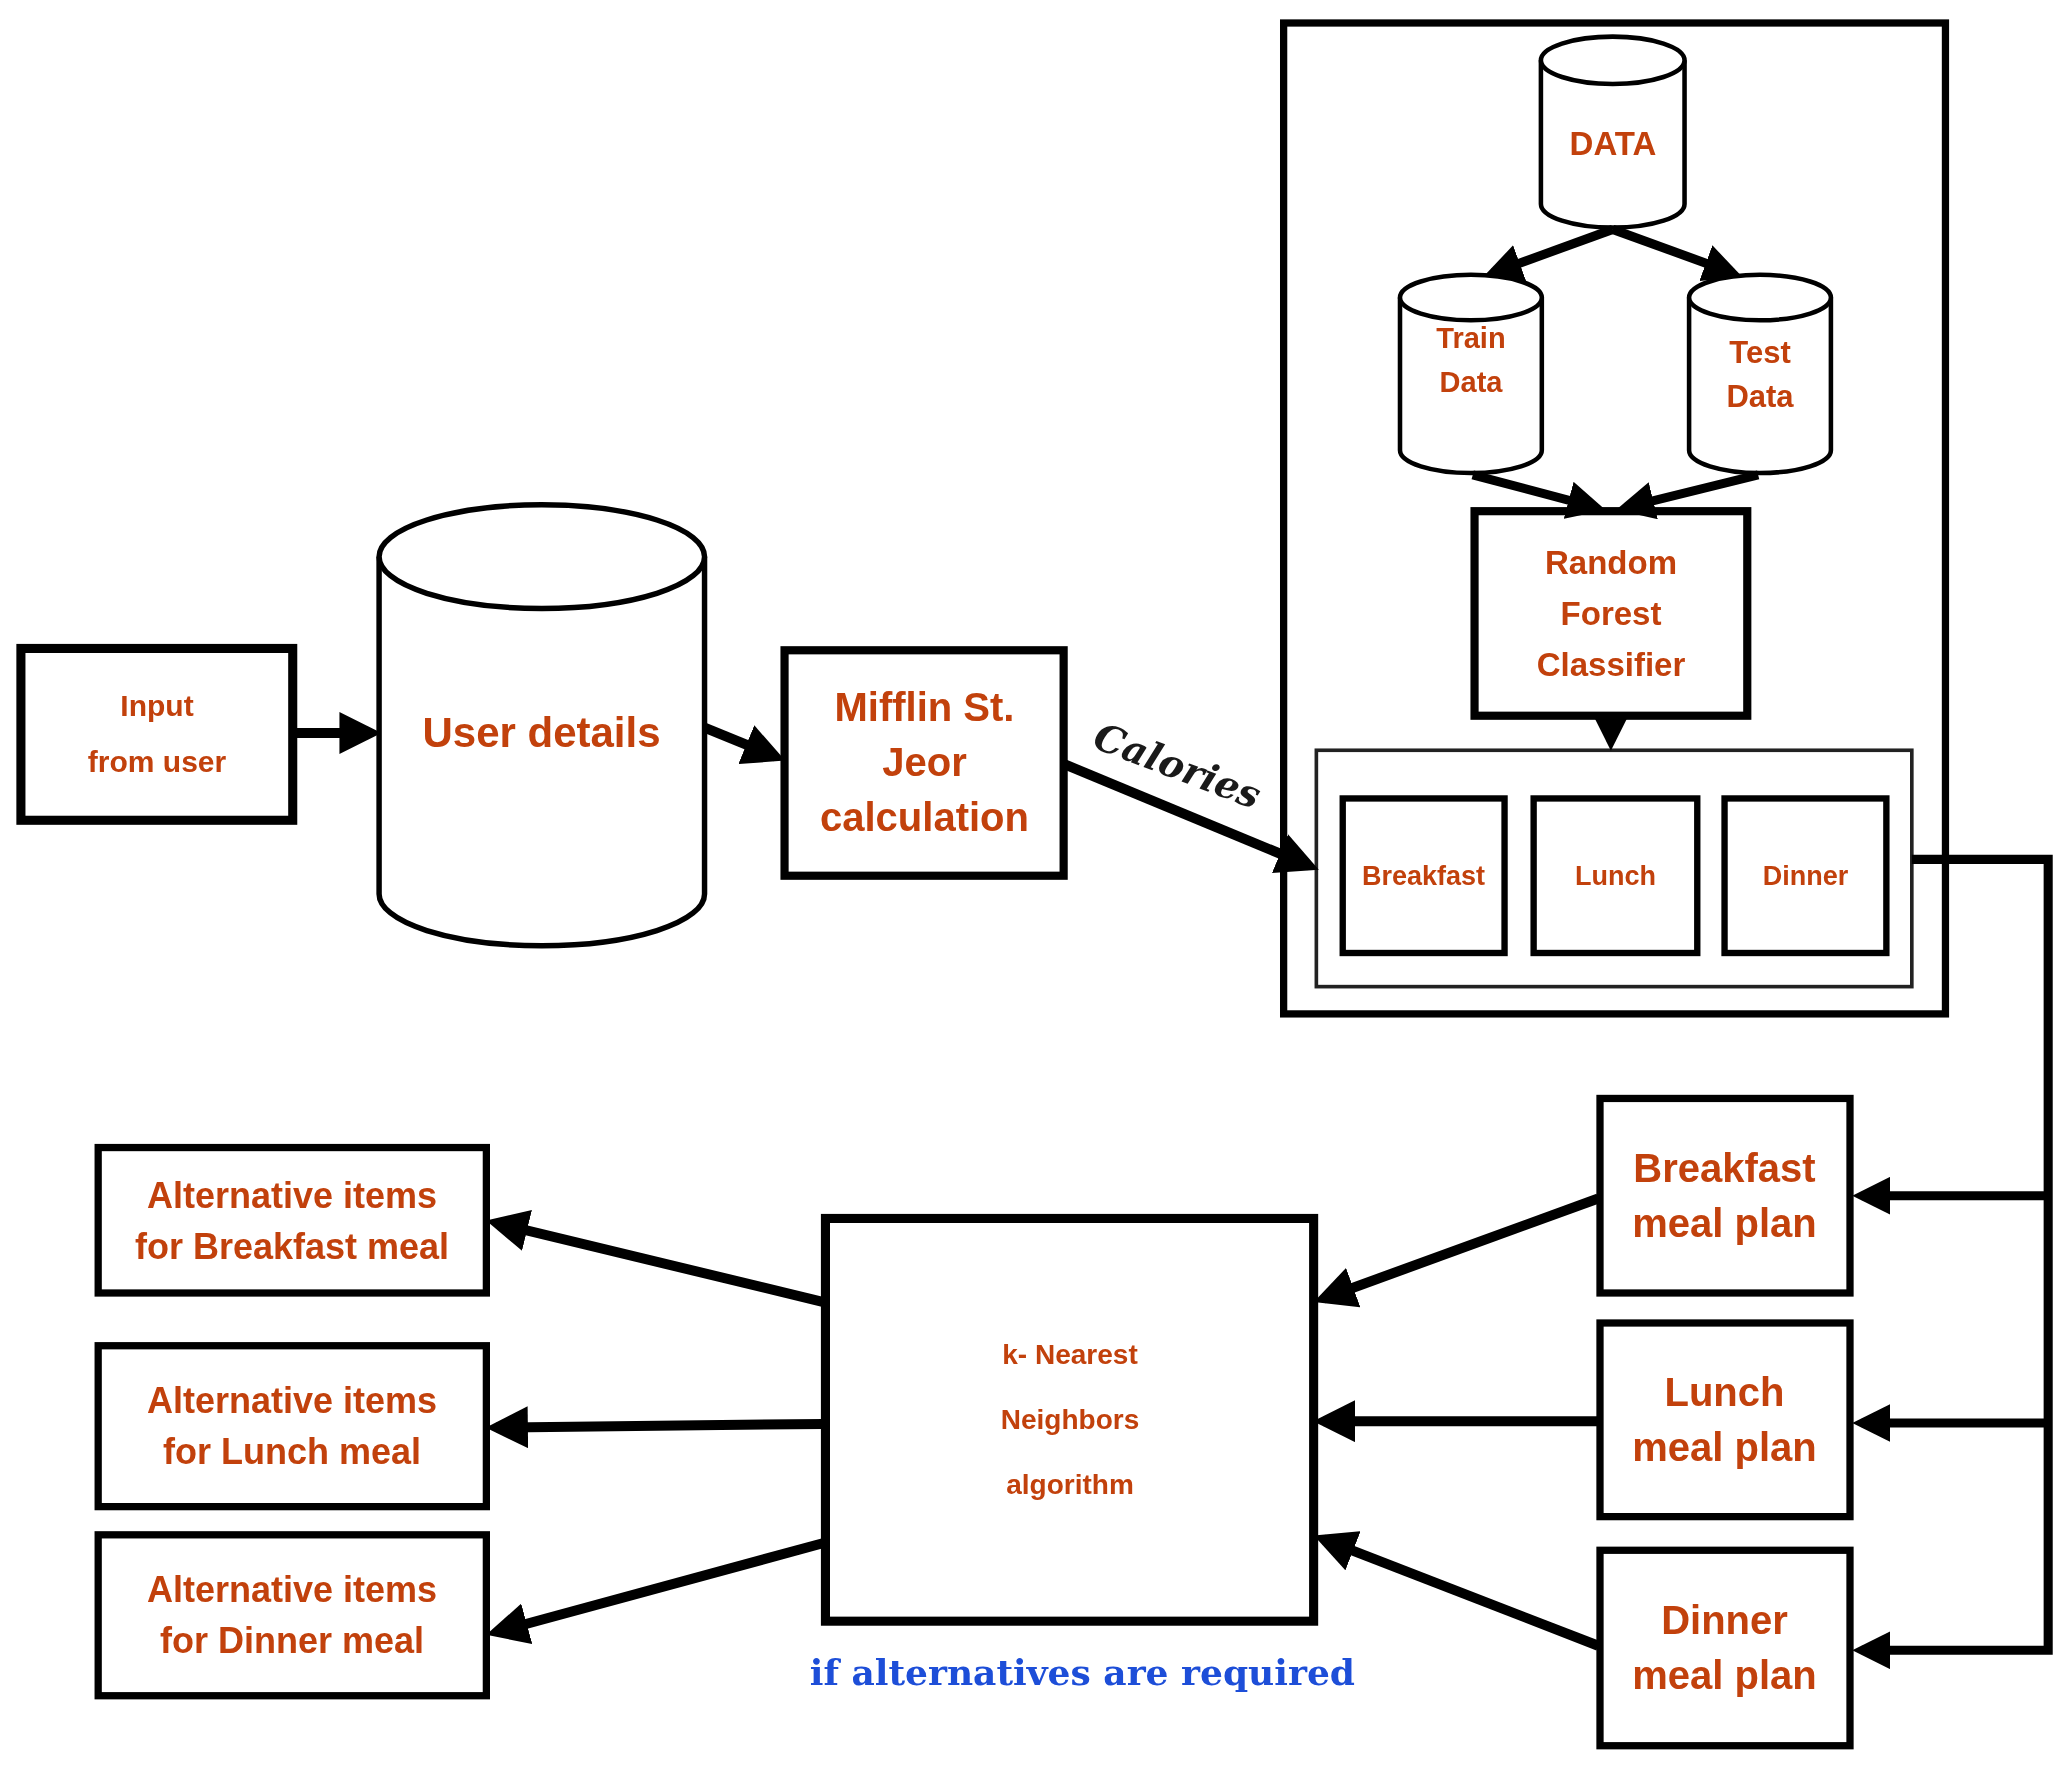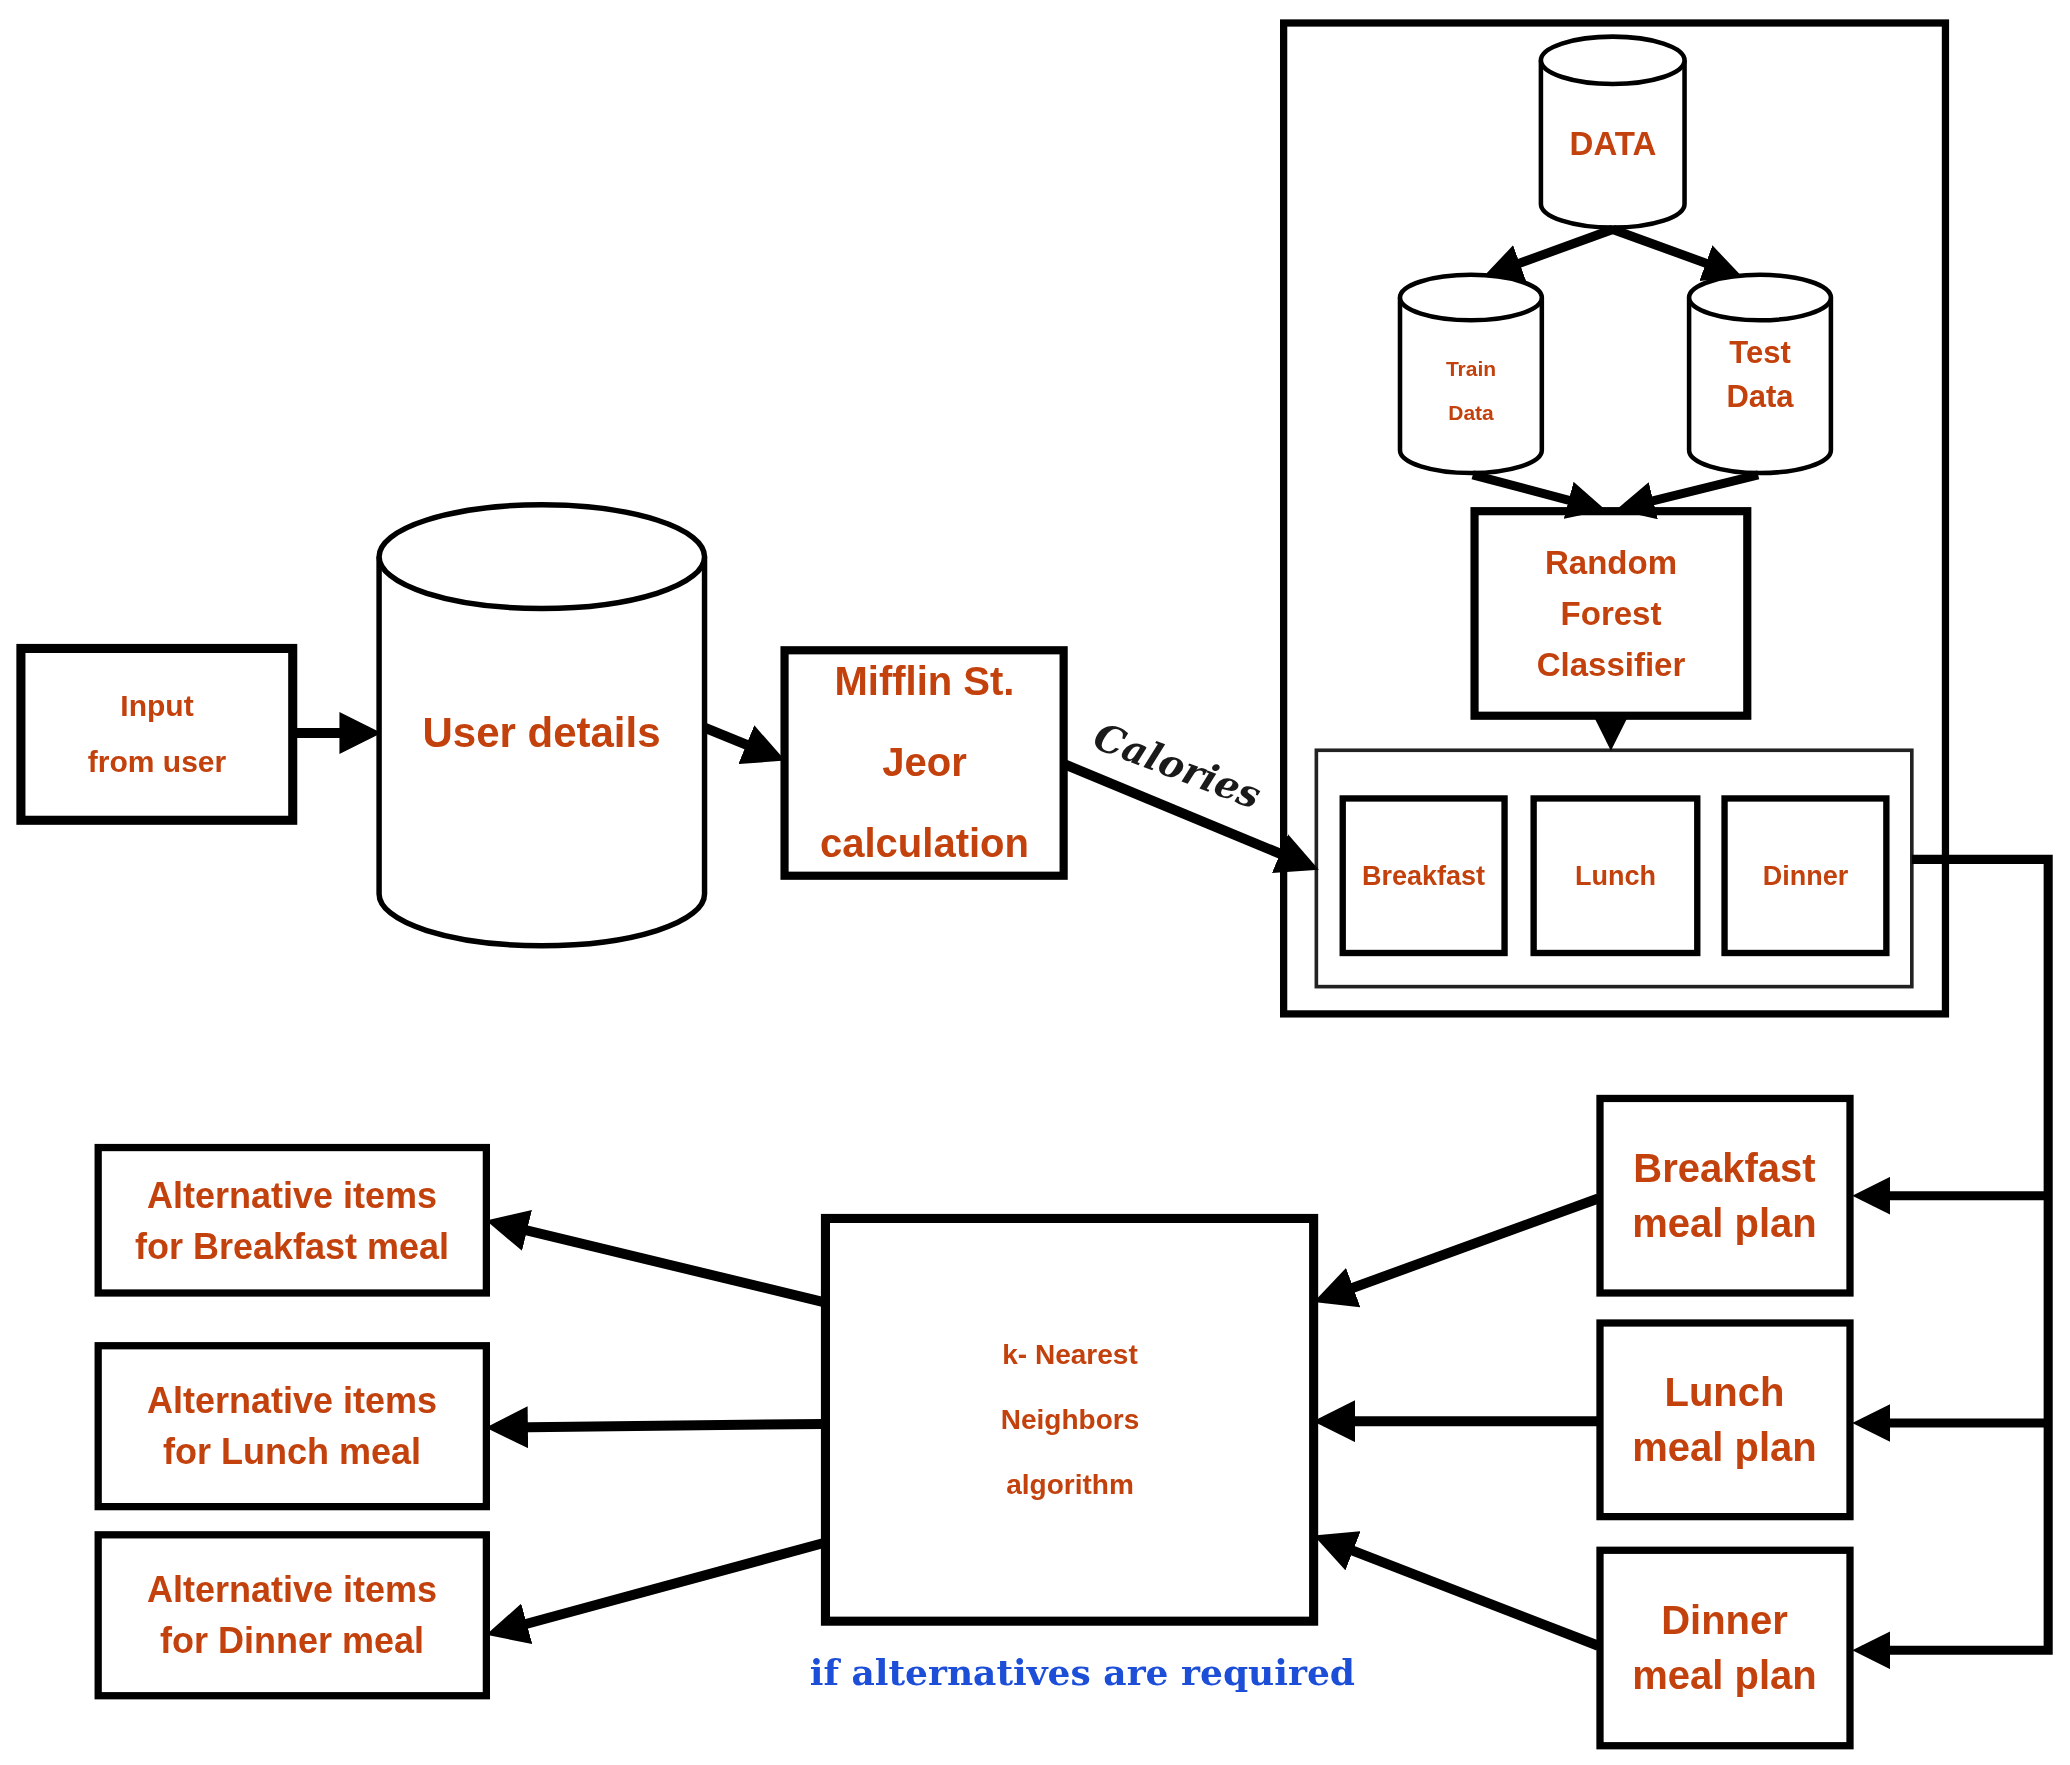--- a/index.html
+++ b/index.html
@@ -78,36 +78,36 @@
 
   <div class="lbl" style="left:30px;top:657px;width:254px;height:154px;font-size:30px;line-height:56px;">
     <div>Input</div>
     <div>from user</div>
   </div>
 
   <div class="lbl" style="left:379px;top:700px;width:325px;height:65px;font-size:42px;text-align:center;">
     <div>User details</div>
   </div>
 
-  <div class="lbl" style="left:793px;top:658px;width:263px;height:209px;font-size:40px;line-height:55px;gap:26px;">
+  <div class="lbl" style="left:793px;top:658px;width:263px;height:209px;font-size:40px;line-height:55px;">
     <div>Mifflin St.</div>
     <div>Jeor</div>
     <div>calculation</div>
   </div>
 
   <div class="lbl serif" style="left:1073px;top:738px;width:209px;height:55px;font-size:38px;font-style:italic;
               font-weight:bold;transform:rotate(21deg);color:#1a1a1a;">
     <div>Calories</div>
   </div>
 
   <div class="lbl" style="left:1541px;top:116px;width:144px;height:55px;font-size:33px;">
     <div>DATA</div>
   </div>
 
-  <div class="lbl" style="left:1400px;top:345px;width:142px;height:91px;font-size:21px;line-height:44px;text-align:right;">
+  <div class="lbl" style="left:1400px;top:314px;width:142px;height:91px;font-size:29px;line-height:44px;text-align:right;">
     <div>Train</div>
     <div>Data</div>
   </div>
 
   <div class="lbl" style="left:1689px;top:329px;width:142px;height:91px;font-size:31px;line-height:44px;">
     <div>Test</div>
     <div>Data</div>
   </div>
 
   <div class="lbl" style="left:1483px;top:519px;width:256px;height:188px;font-size:33px;line-height:51px;">

